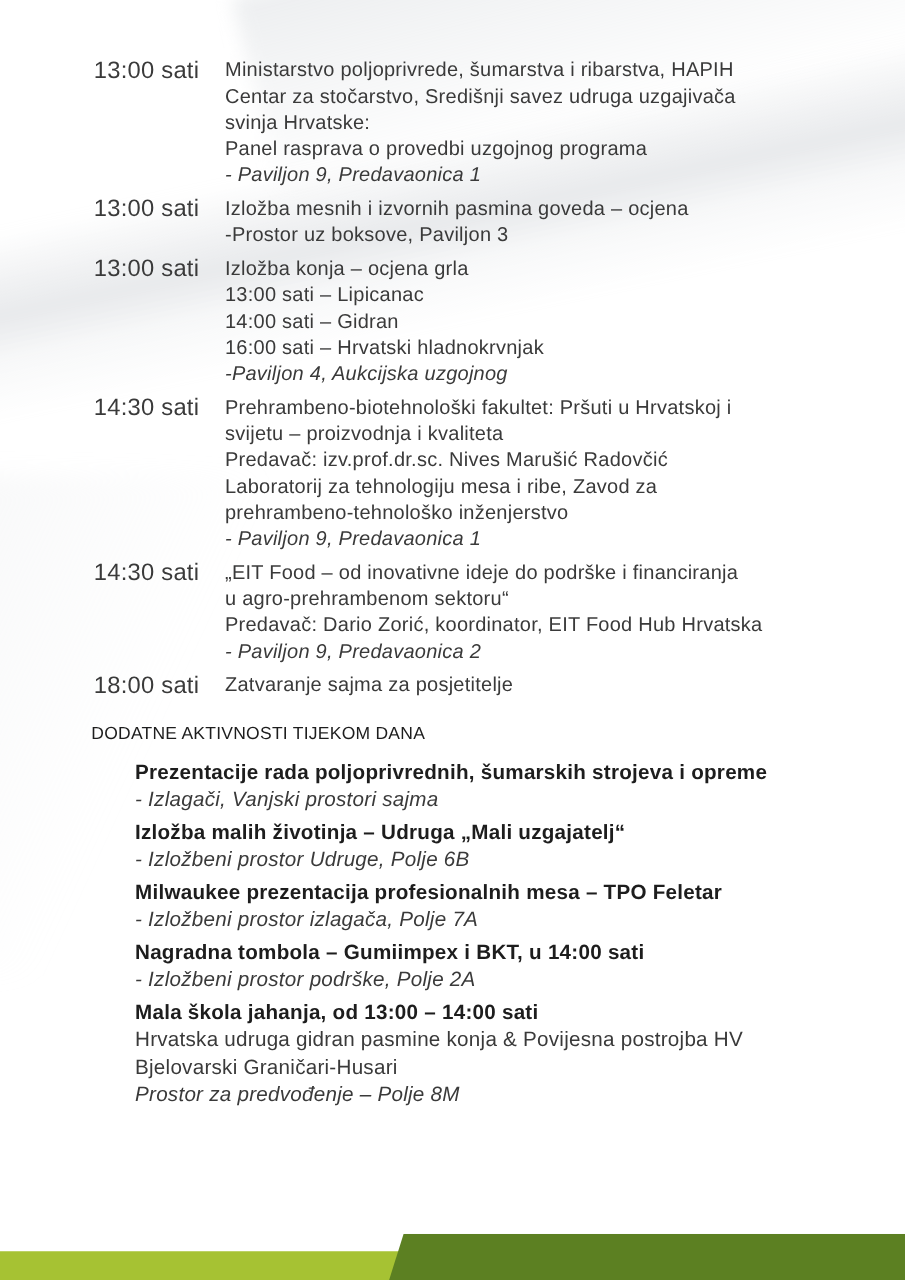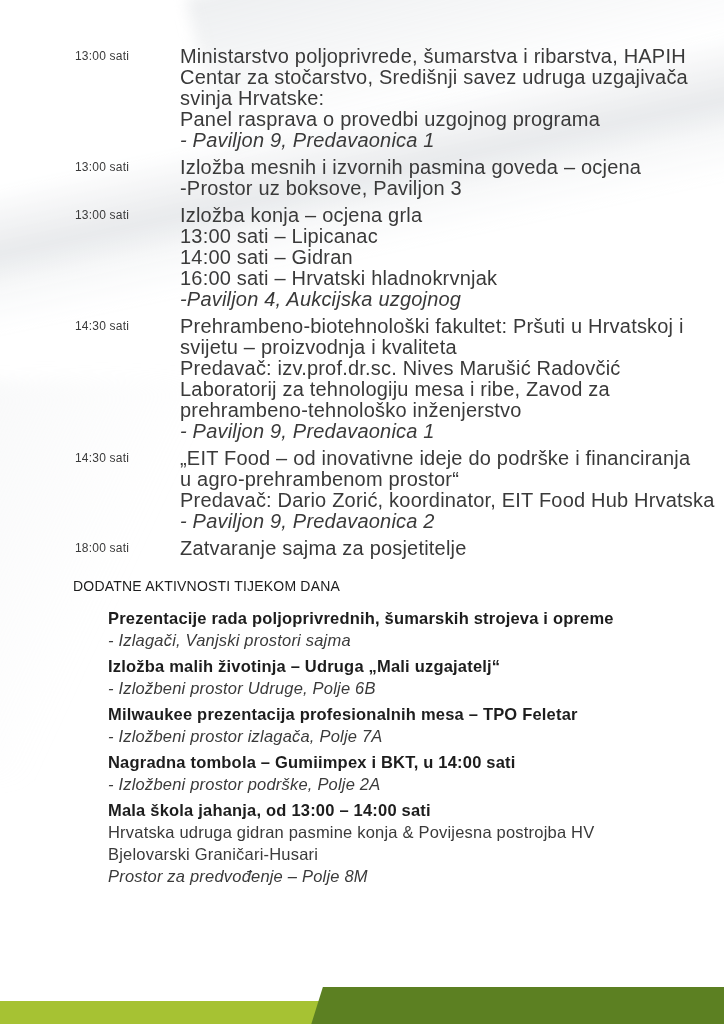--- a/index.html
+++ b/index.html
@@ -38,28 +38,28 @@
       rgba(228,230,233,0.4),
       rgba(255,255,255,0) 55%);
     filter: blur(9px);
   }
 
   .content { position: absolute; top: 46px; left: 75px; right: 30px; }
 
   .row { display: flex; margin-bottom: 6px; }
   .time {
     flex: 0 0 105px;
-    font-size: 12px;
+    font-size: 19px;
     line-height: 21px;
     letter-spacing: 0.2px;
     white-space: nowrap;
   }
   .desc { flex: 1; }
   .line {
-    font-size: 20px;
+    font-size: 16px;
     line-height: 21px;
     letter-spacing: 0.2px;
     white-space: nowrap;
   }
   .line.italic { font-style: italic; }
   .line.bold { font-weight: 700; color: var(--bold-text, #1d1d1d); }
 
   .additional-heading {
     margin: 15px 0 9px -2px;
     font-size: 14px;
@@ -132,21 +132,21 @@
             <div class="line ">Predavač: izv.prof.dr.sc. Nives Marušić Radovčić</div>
             <div class="line ">Laboratorij za tehnologiju mesa i ribe, Zavod za</div>
             <div class="line ">prehrambeno-tehnološko inženjerstvo</div>
             <div class="line italic">- Paviljon 9, Predavaonica 1</div>
           </div>
         </div>
         <div class="row">
           <div class="time">14:30 sati</div>
           <div class="desc">
             <div class="line ">„EIT Food – od inovativne ideje do podrške i financiranja</div>
-            <div class="line ">u agro-prehrambenom prostor“</div>
+            <div class="line ">u agro-prehrambenom sektoru“</div>
             <div class="line ">Predavač: Dario Zorić, koordinator, EIT Food Hub Hrvatska</div>
             <div class="line italic">- Paviljon 9, Predavaonica 2</div>
           </div>
         </div>
         <div class="row">
           <div class="time">18:00 sati</div>
           <div class="desc">
             <div class="line ">Zatvaranje sajma za posjetitelje</div>
           </div>
         </div>

